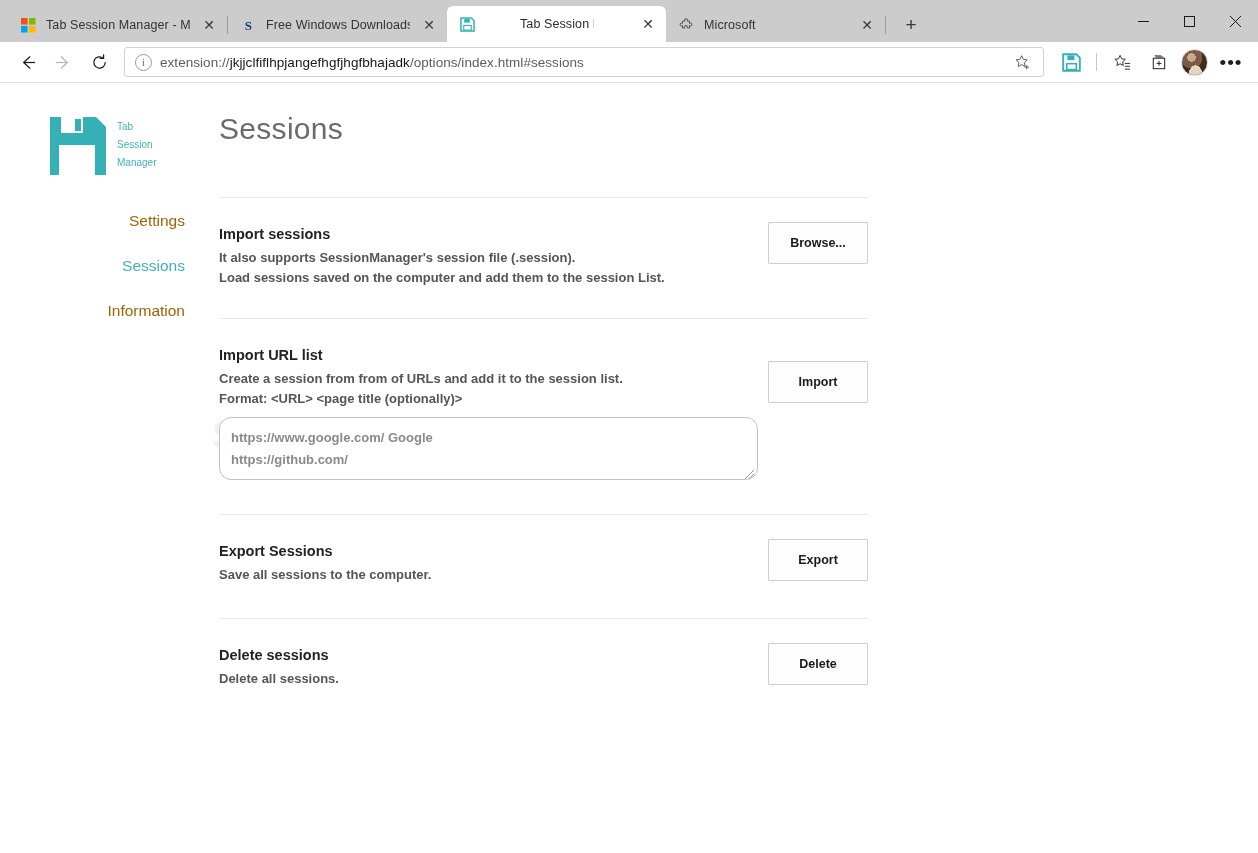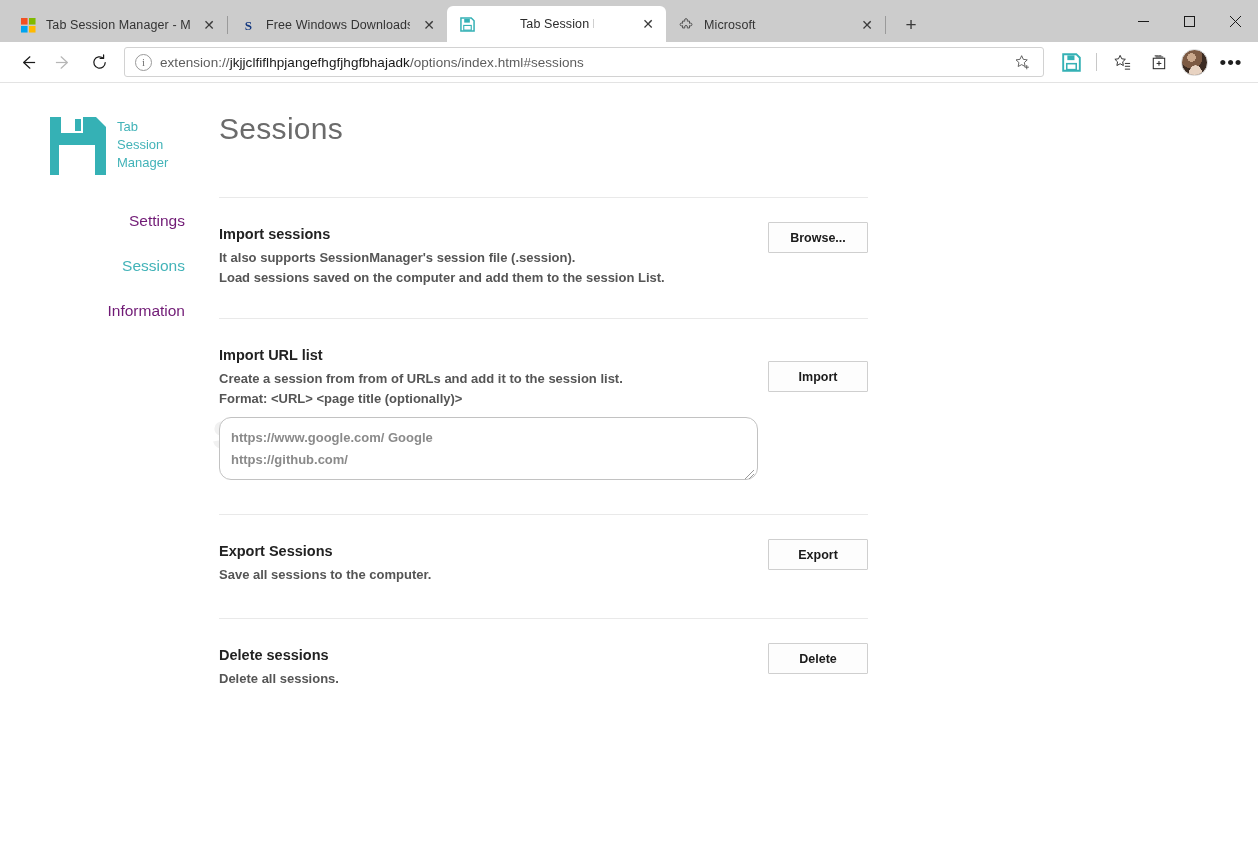--- a/index.html
+++ b/index.html
@@ -98,44 +98,44 @@
     color: #f1f1f1; font-weight: 700; font-family: "Liberation Sans", sans-serif;
     user-select: none; pointer-events: none; white-space: nowrap;
   }
   .watermark sup { font-size: 14px; vertical-align: super; }
 
   .layout { display: flex; position: relative; z-index: 2; }
 
   
   .sidebar { width: 198px; flex: 0 0 198px; padding-top: 32px; }
   .brand { display: flex; align-items: flex-start; gap: 9px; padding-left: 48px; }
-  .brand-words { display: flex; flex-direction: column; font-size: 13px; color: #42b3b8; line-height: 18px; padding-top: 3px; }
+  .brand-words { display: flex; flex-direction: column; font-size: 10px; color: #42b3b8; line-height: 18px; padding-top: 3px; }
   .nav { margin-top: 26px; display: flex; flex-direction: column; align-items: flex-end; padding-right: 13px; gap: 17px; }
-  .nav-item { font-size: 15.5px; color: #701a75; line-height: 28px; }
+  .nav-item { font-size: 15.5px; color: #a16207; line-height: 28px; }
   .nav-item.active { color: #42b3b8; }
 
   
   .main { flex: 1 1 auto; padding-top: 26px; padding-left: 21px; }
   .page-title { font-size: 30px; font-weight: 300; color: #6b6b6b; letter-spacing: .3px; line-height: 40px; }
 
   .hr { height: 1px; background: #e9e9e9; width: 649px; }
   .hr.t1 { margin-top: 48px; }
   .hr.t2 { margin-top: 30px; }
   .hr.t3 { margin-top: 34px; }
   .hr.t4 { margin-top: 33px; }
 
   .section { display: flex; align-items: flex-start; width: 649px; font-weight: bold; }
   .sec-left { flex: 1 1 auto; padding-top: 26px; }
   .sec-right { flex: 0 0 auto; padding-top: 24px; }
 
   .sec-title { font-size: 14.5px; color: #222; line-height: 21px; margin-bottom: 3px; }
   .sec-desc { font-size: 13px; color: #555; line-height: 20px; }
 
   .btn {
-    width: 100px; height: 31px; border: 1px solid #cfcfcf; background: #fdfdfd;
+    width: 100px; height: 42px; border: 1px solid #cfcfcf; background: #fdfdfd;
     font-size: 12.5px; color: #1b1b1b; font-family: "Liberation Sans", sans-serif;
     display: flex; align-items: center; justify-content: center; border-radius: 1px;
   }
 
   .url-area {
     width: 539px; height: 63px; border: 1px solid #c2c2c2; background: #fff;
     margin-top: 8px; padding: 9px 11px; position: relative; border-radius: 12px;
   }
   .url-line { font-size: 13px; color: #8a8a8a; line-height: 22px; }
   .resize-grip { position: absolute; right: 2px; bottom: 2px; width: 11px; height: 11px; }

